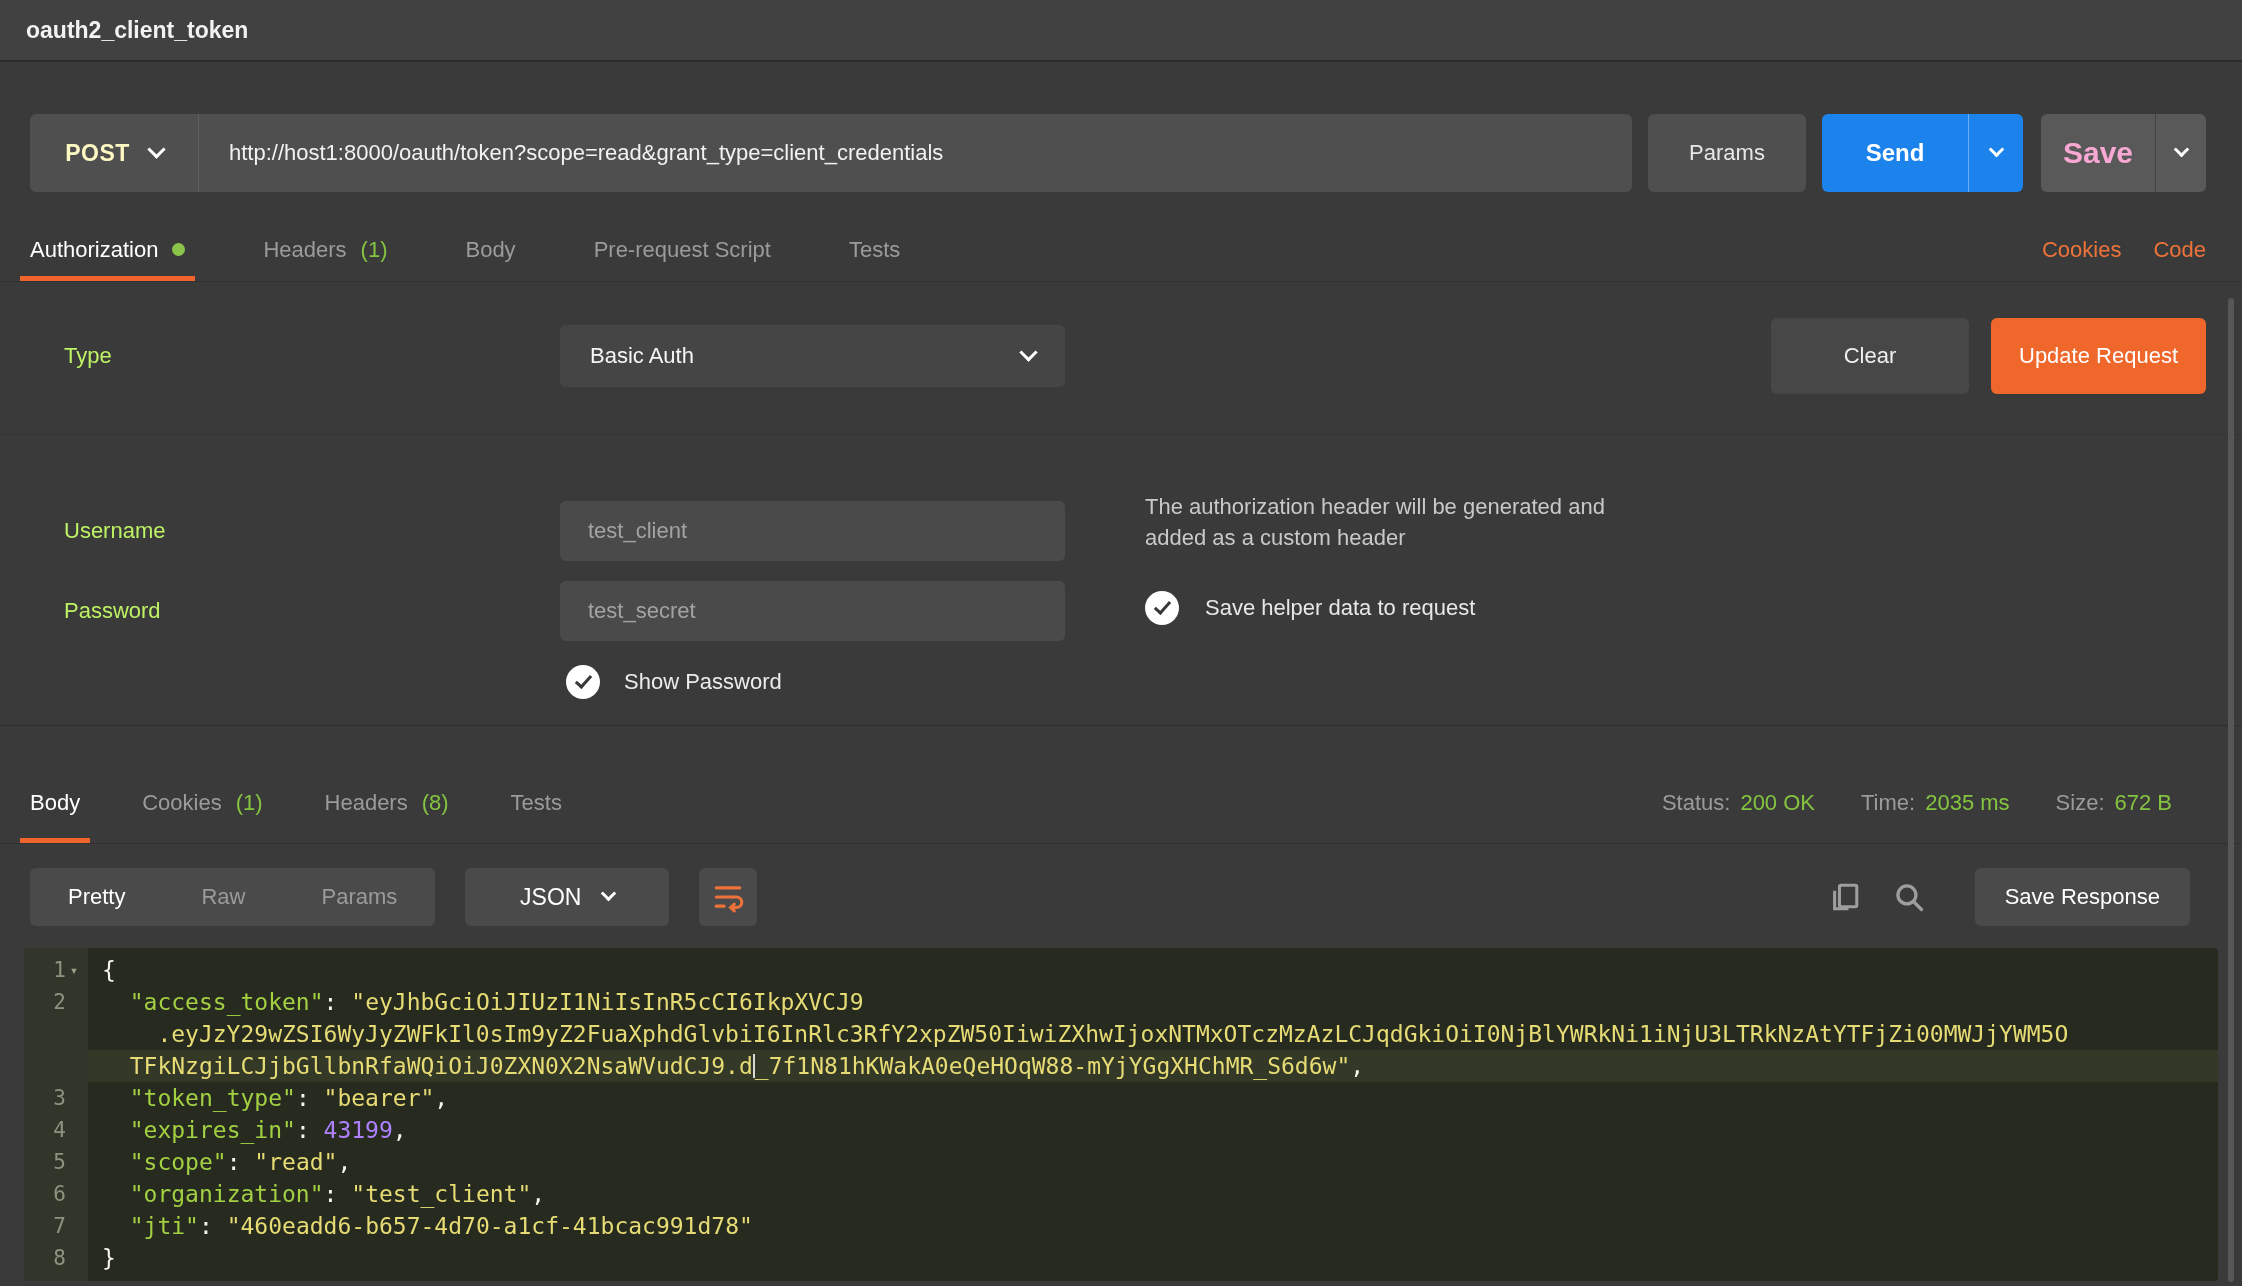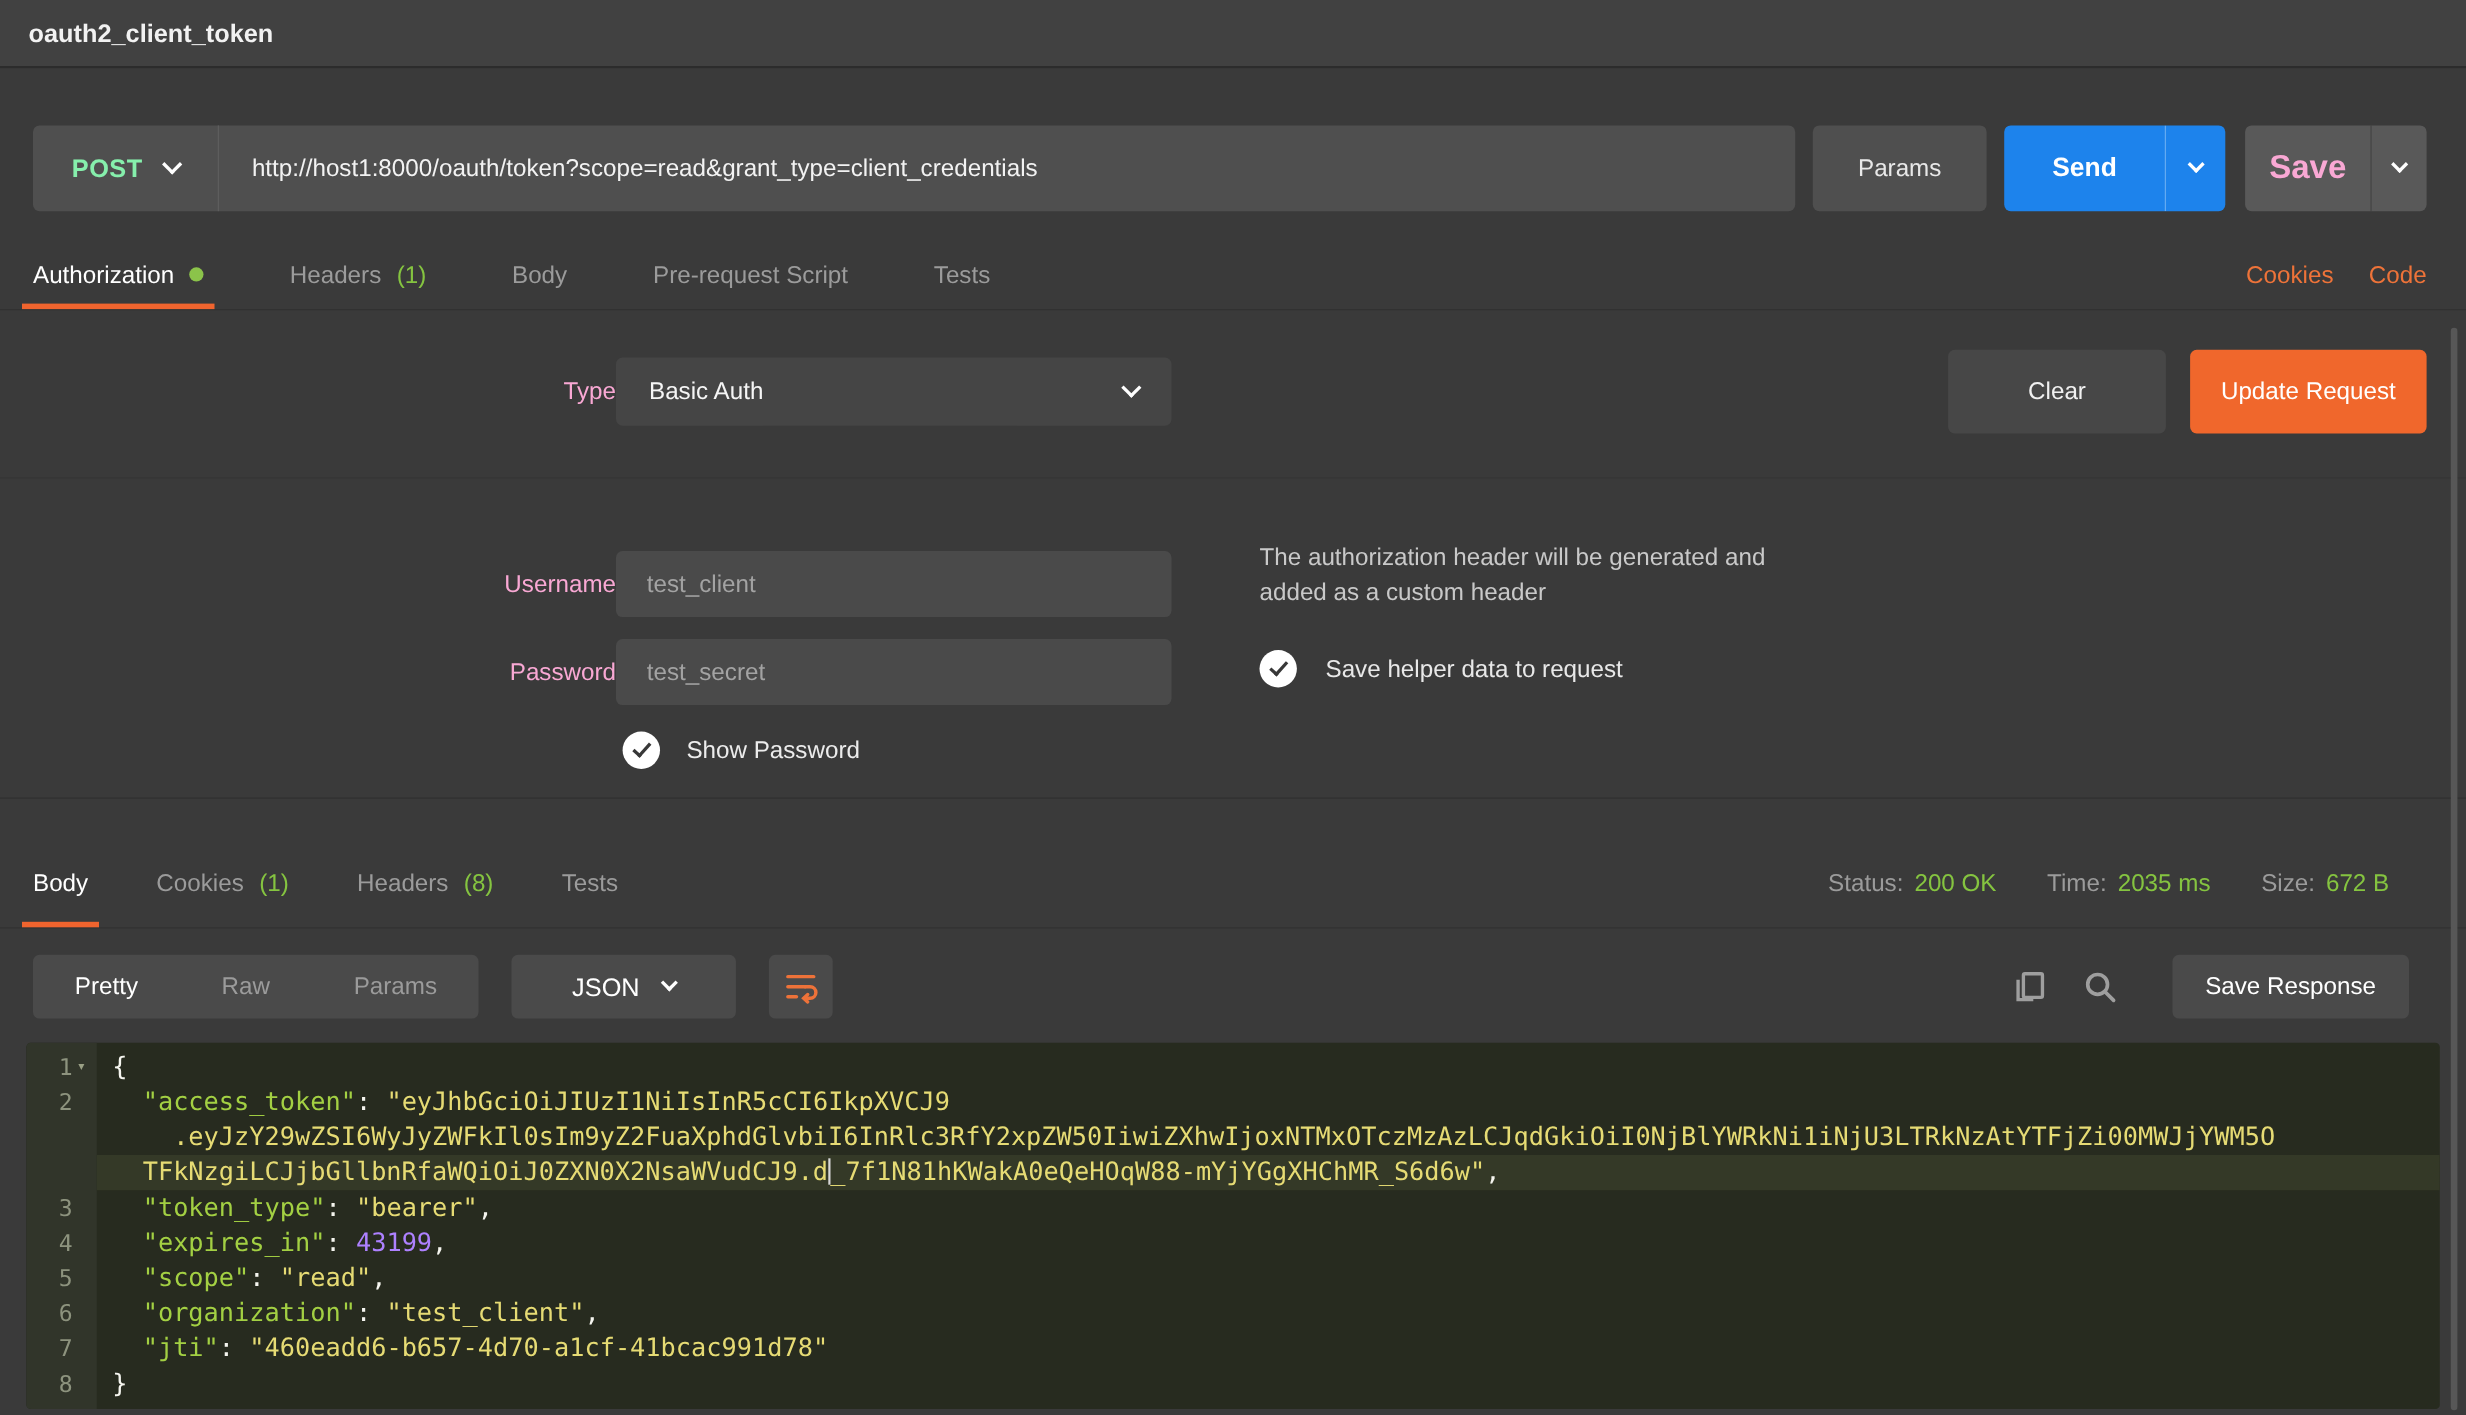--- a/index.html
+++ b/index.html
@@ -10,21 +10,21 @@
     font-family:"Liberation Sans", sans-serif;
   }
   
   .titlebar { height:62px; background:#414141; border-bottom:2px solid #2c2c2c;
     display:flex; align-items:center; padding:0 26px; }
   .titlebar span { font-size:23px; font-weight:bold; color:#f2f2f2; }
   
   .reqbar { display:flex; align-items:stretch; height:78px; margin:52px 36px 0 30px; }
   .url-group { flex:1; display:flex; background:#4f4f4f; border-radius:6px; min-width:0; }
   .method { width:168px; display:flex; align-items:center; justify-content:center; gap:20px;
-    font-weight:bold; font-size:23px; color:#86efac; cursor:pointer; letter-spacing:.5px; }
+    font-weight:bold; font-size:23px; color:#fef9c3; cursor:pointer; letter-spacing:.5px; }
   .chev { width:13px; height:13px; border-right:3px solid #fff; border-bottom:3px solid #fff;
     transform:rotate(45deg); margin-top:-7px; flex:none; }
   .chev.sm { width:11px; height:11px; }
   .vdiv { width:1px; background:#5f5f5f; flex:none; }
   .url { flex:1; display:flex; align-items:center; padding:0 30px; font-size:22px;
     color:#f2f2f2; white-space:nowrap; overflow:hidden; }
   .btn { border:none; cursor:pointer; font-family:inherit; }
   .params { width:158px; margin-left:16px; font-size:22px; color:#e8e8e8;
     background:#4f4f4f; border-radius:6px; }
   .split { display:flex; border-radius:6px; overflow:hidden; align-items:stretch; }
@@ -43,21 +43,21 @@
   .req-tabs .tab { margin-right:78px; }
   .tab.active { color:#fff; }
   .tab.active::after { content:""; position:absolute; left:-10px; right:-10px; bottom:0;
     height:5px; background:#f0642e; }
   .dot { width:13px; height:13px; border-radius:50%; background:#8bc34a; }
   .count { color:#85c440; }
   .tab-links { margin-left:auto; display:flex; gap:32px; }
   .link { color:#ee7339; font-size:22px; cursor:pointer; }
   
   .type-row { display:flex; align-items:center; margin-top:36px; padding-right:36px; }
-  .form-label { width:560px; padding-left:32px; font-size:22px; color:#f9a8d4; flex:none;text-align:right; }
+  .form-label { width:560px; padding-left:64px; font-size:22px; color:#bef264; flex:none; }
   .select { width:505px; height:62px; background:#454545; border-radius:6px; display:flex;
     align-items:center; justify-content:space-between; padding:0 30px; font-size:22px;
     color:#f5f5f5; cursor:pointer;gap:44px; }
   .clear-btn { margin-left:auto; width:198px; height:76px; background:#474747; color:#f0f0f0;
     font-size:22px; border-radius:6px; }
   .update-btn { margin-left:22px; height:76px; padding:0 28px; background:#f0672c; color:#fff;
     font-size:22px; border-radius:6px; }
   .hdiv { height:1px; background:#343434; margin-top:40px; }
   .auth-bottom { display:flex; padding-bottom:26px; }
   .auth-left { width:1065px; flex:none; }

